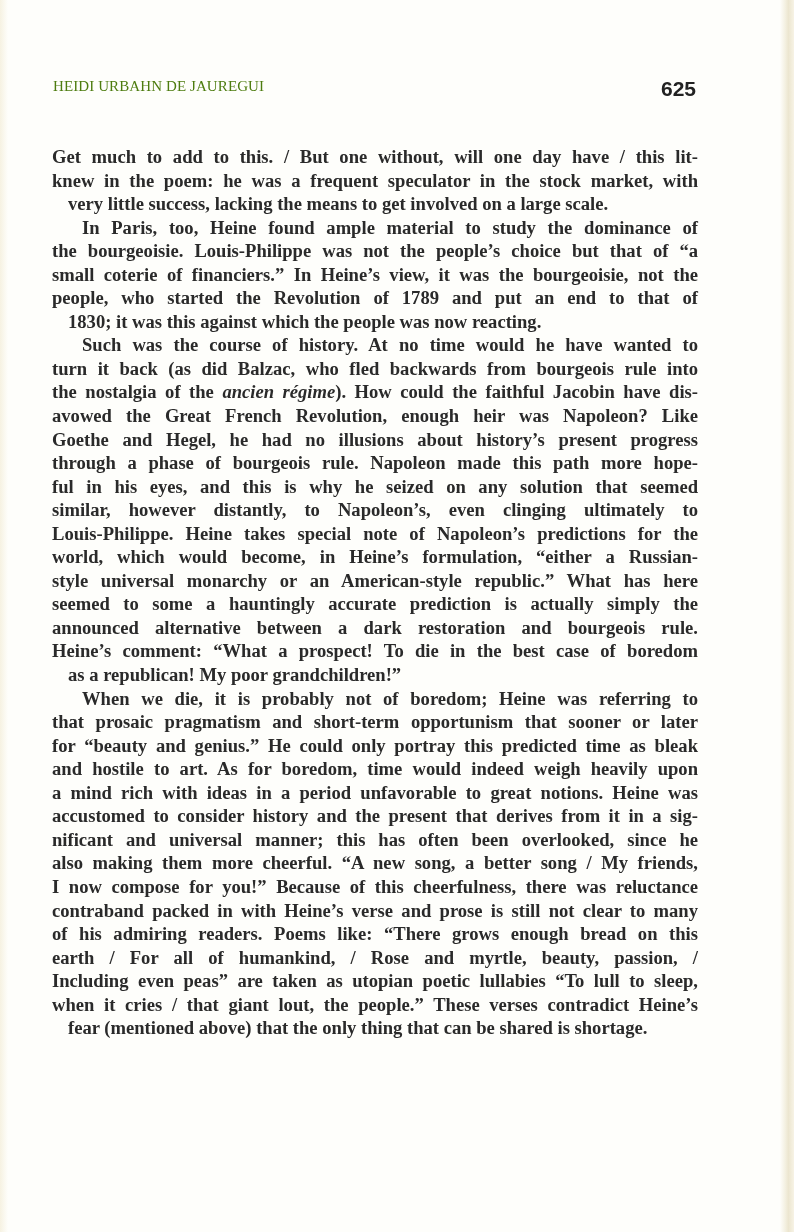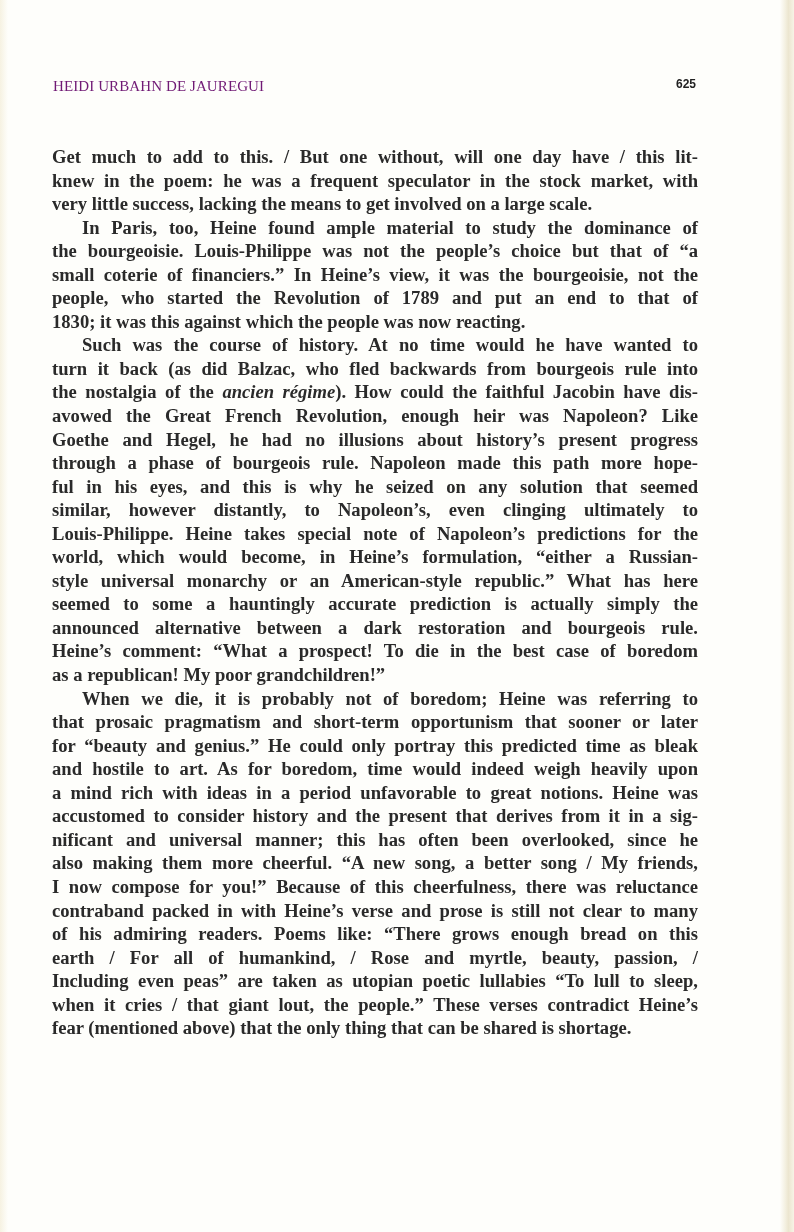--- a/index.html
+++ b/index.html
@@ -17,36 +17,36 @@
     .edge-right {
       position: absolute; right: 0; top: 0; width: 14px; height: 1232px;
       background: linear-gradient(to right, #fefefb 0%, #f3efdf 40%, #ece6d0 60%, #f7f3e6 100%);
     }
     .running-head {
       position: absolute; left: 53px; top: 78px; width: 643px; height: 20px;
     }
     .running-head .author {
       position: absolute; left: 0; top: 0;
       font-family: "Liberation Serif", serif;
-      font-size: 15px; letter-spacing: 0.1px; color: #701a75;
+      font-size: 15px; letter-spacing: 0.1px; color: #4d7c0f;
     }
     .running-head .folio {
       position: absolute; right: 0; top: -1px;
       font-family: "Liberation Sans", sans-serif;
-      font-weight: bold; font-size: 12px; color: #222; text-align: center;
+      font-weight: bold; font-size: 21px; color: #222; text-align: center;
     }
     .text-block {
       position: absolute; left: 52px; top: 145px; width: 646px;
       font-size: 18.6px; line-height: 23.55px; font-weight: bold;
     }
     .line {
       display: block; text-align: justify; text-align-last: justify;
       white-space: nowrap; height: 23.55px; overflow: visible;
     }
-    .line.last { text-align-last: left; }
+    .line.last { text-align-last: left; margin-left: 16px; }
     .line.indent { padding-left: 30px; }
     em { font-style: italic; }
   </style>
 </head>
 <body>
 
 <div class="edge-left"></div>
 <div class="edge-right"></div>
 
 <div class="running-head">

